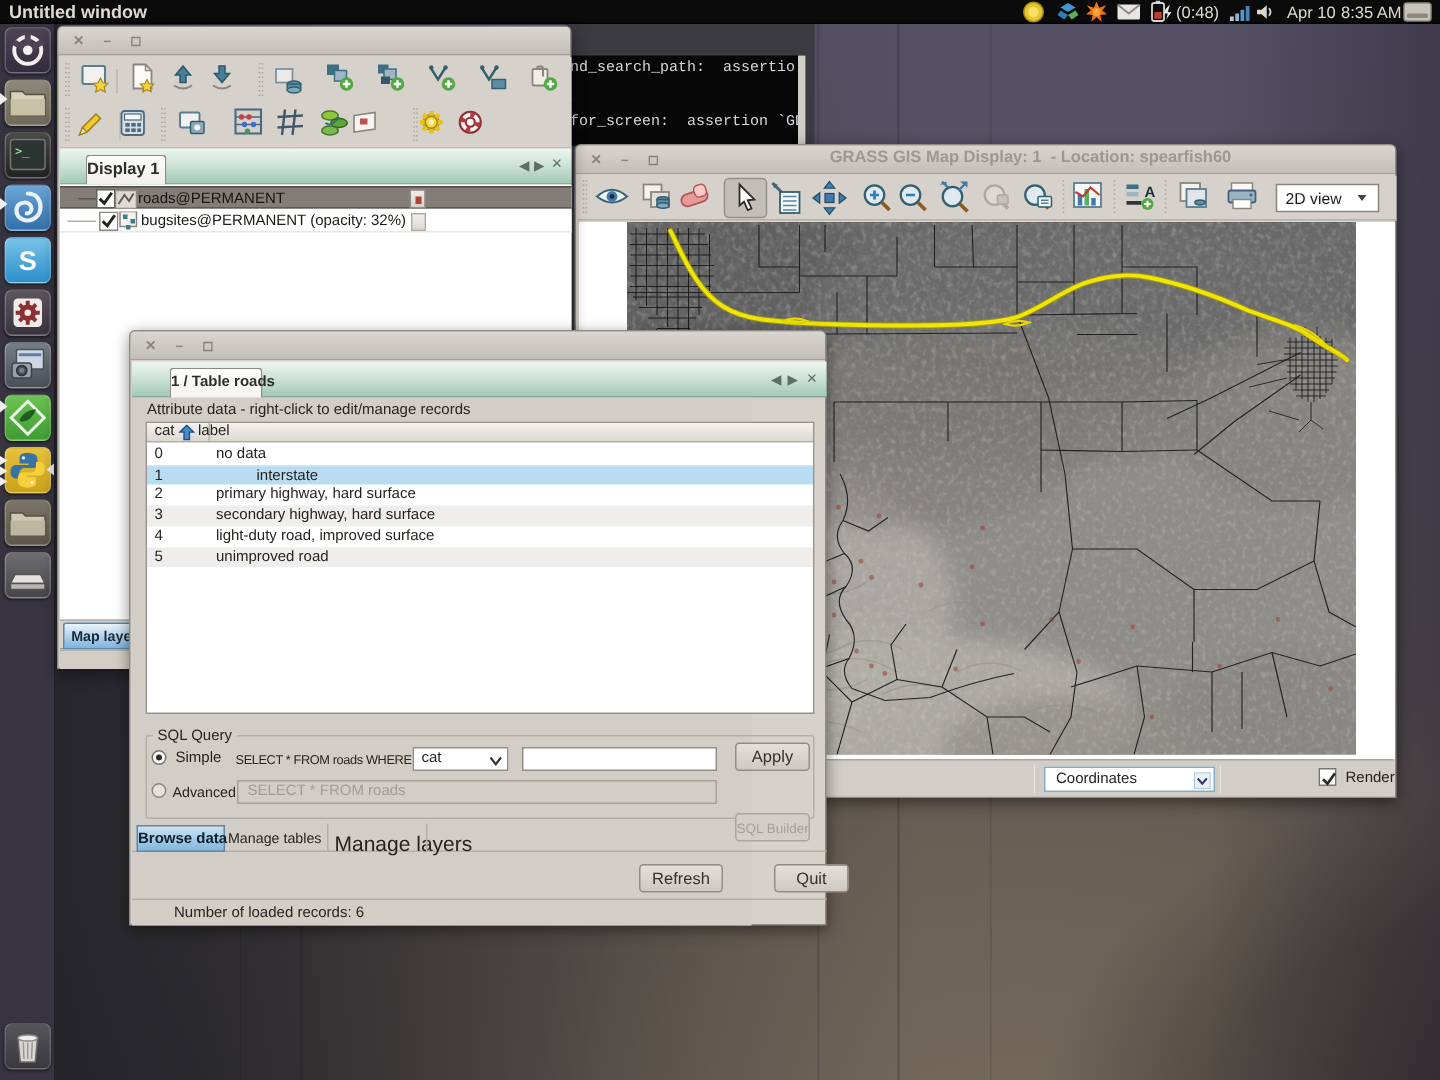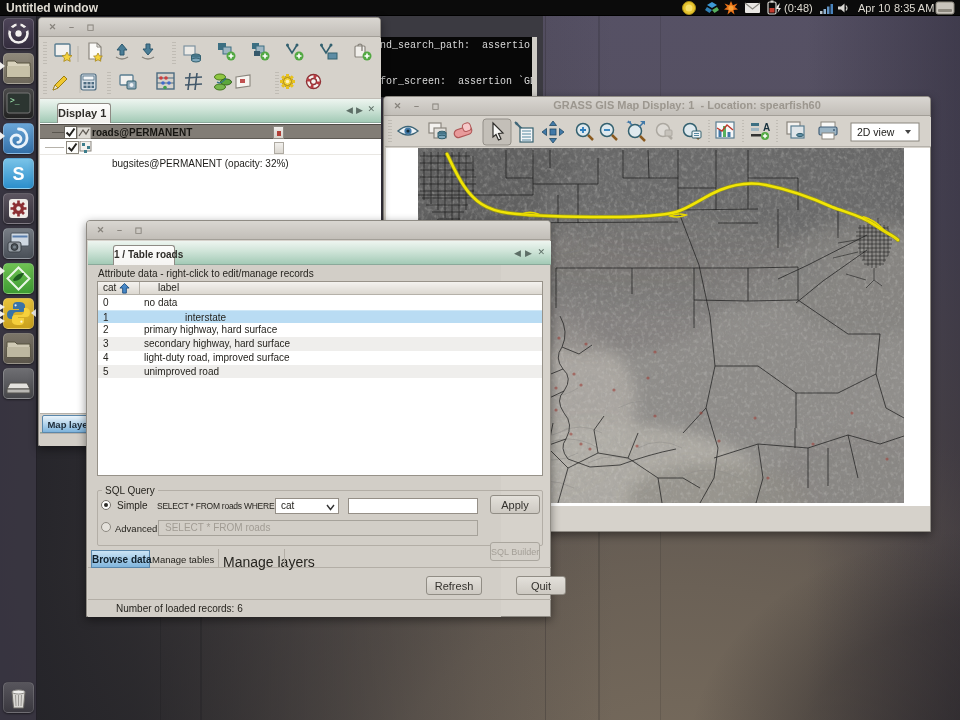--- a/index.html
+++ b/index.html
@@ -546,20 +546,37 @@
           <use href="#inter" stroke="#97971c" stroke-width="4"></use>
           <use href="#inter" stroke="#f2e505" stroke-width="2.6"></use>
 
           <path d="M104,66 q8,-3.5 16,0 q-8,3.5 -16,0 Z" fill="none" stroke="#e8d800" stroke-width="1.5"></path>
           <path d="M252,68 q8,-3.5 16,-1 q-8,3.5 -16,1 Z" fill="none" stroke="#e8d800" stroke-width="1.5"></path>
           <path d="M446,69 Q456,72 464,80 Q468,84 470,86 Q460,80 452,75 Q448,72 446,69 Z" fill="none" stroke="#e8d800" stroke-width="1.4"></path>
           <path d="M470,86 L480,92" stroke="#e8d800" stroke-width="1.4"></path>
         </g>
       </svg>
     </div>
+    <div id="mdstatus" class="abs" style="left:1px;top:409px;right:1px;height:25px;background:#d2cec7;border-top:1px solid #aaa69e;">
+      <div class="abs" style="left:304px;top:3px;width:1px;height:19px;background:#b0aca5;border-right:1px solid #e8e5e0;"></div>
+      <div class="abs" style="left:428px;top:3px;width:1px;height:19px;background:#b0aca5;border-right:1px solid #e8e5e0;"></div>
+      <div class="input" style="left:311px;top:4px;width:114px;height:17px;font-size:10px;color:#222;border:1px solid #85aec6;">
+        <span class="abs" style="left:7px;top:2px;">Coordinates</span>
+        <svg class="abs" style="right:2px;top:3px;" width="11" height="11" viewBox="0 0 11 11">
+            <rect x="0" y="0" width="11" height="11" fill="#e8f0f6" stroke="#9ab8cc"></rect>
+            <path d="M2.5,4 L5.5,7.5 L8.5,4" fill="none" stroke="#336" stroke-width="1.3"></path>
+          </svg>
+      </div>
+      <div class="abs" style="left:494px;top:5px;width:12px;height:12px;background:#fdfdfc;border:1px solid #7a766f;">
+        <svg width="12" height="12" viewBox="0 0 12 12">
+            <path d="M2,5.5 L5,8.5 L10,1.5" fill="none" stroke="#2a2a27" stroke-width="1.8"></path>
+          </svg>
+      </div>
+      <div class="abs" style="left:512px;top:6px;font-size:10px;color:#222;">Render</div>
+    </div>
   </div>
 
   <div class="win" id="lm">
     <div class="titlebar">
       <div class="wbtn" style="left:8px;">✕</div>
       <div class="wbtn" style="left:27px;">–</div>
       <div class="wbtn" style="left:46px;">◻</div>
     </div>
     <div id="lmtoolbar1" class="abs" style="left:1px;top:20px;width:341px;height:31px;background:#d6d2cb;">
       <svg width="341" height="31" viewBox="0 0 341 31">
@@ -754,40 +771,40 @@
       <div class="abs" style="left:0;top:1px;width:341px;height:15px;background:#827d76;border-top:1px solid #4e4a45;border-bottom:1px solid #5e5a54;">
         <div class="abs" style="left:12px;top:7px;width:12px;height:1px;background:#5a564f;"></div>
         <svg class="abs" style="left:24px;top:1px;" width="13" height="13" viewBox="0 0 13 13">
             <rect x="0.5" y="0.5" width="12" height="12" fill="#fdfdfc" stroke="#66625b"></rect>
             <path d="M2.5,6.5 L5.5,9.5 L10.5,2.5" fill="none" stroke="#22211e" stroke-width="2"></path>
           </svg>
         <svg class="abs" style="left:37px;top:2px;" width="14" height="12" viewBox="0 0 14 12">
             <rect x="0" y="0" width="14" height="12" fill="#dddad4" stroke="#8a867e"></rect>
             <path d="M2,9 L6,3 L9,7 L12,2" fill="none" stroke="#5f5b54" stroke-width="1.3"></path>
           </svg>
-        <div class="abs" style="left:52px;top:2px;color:#161511;font-weight:bold;">roads@PERMANENT</div>
+        <div class="abs" style="left:52px;top:2px;color:#161511;">roads@PERMANENT</div>
         <div class="abs" style="left:233px;top:1px;width:11px;height:13px;background:linear-gradient(#efedea,#d4d0c9);border:1px solid #8e8a83;">
           <div class="abs" style="left:3px;top:4px;width:4px;height:5px;background:#b04038;"></div>
         </div>
       </div>
       <div class="abs" style="left:0;top:17px;width:341px;height:15px;background:#fff;border-bottom:1px solid #e9e7e3;">
         <div class="abs" style="left:5px;top:7px;width:19px;height:1px;background:#b6b2aa;"></div>
         <svg class="abs" style="left:26px;top:1px;" width="13" height="13" viewBox="0 0 13 13">
             <rect x="0.5" y="0.5" width="12" height="12" fill="#fdfdfc" stroke="#8d897f"></rect>
             <path d="M2.5,6.5 L5.5,9.5 L10.5,2.5" fill="none" stroke="#22211e" stroke-width="2"></path>
           </svg>
         <svg class="abs" style="left:39px;top:1px;" width="14" height="13" viewBox="0 0 14 13">
             <rect x="1" y="0" width="11" height="10" fill="#f4f2ef" stroke="#8a867e"></rect>
             <g fill="#3c7d8c">
               <rect x="3" y="2" width="3" height="3"></rect>
               <rect x="8" y="5" width="3" height="3"></rect>
               <rect x="5" y="9" width="3" height="3"></rect>
             </g>
           </svg>
-        <div class="abs" style="left:72px;top:2px;white-space:nowrap;margin-top:16px;">bugsites@PERMANENT (opacity: 32%)</div>
+        <div class="abs" style="left:54px;top:2px;white-space:nowrap;">bugsites@PERMANENT (opacity: 32%)</div>
         <div class="abs" style="left:234px;top:2px;width:10px;height:12px;background:linear-gradient(#f2f0ed,#dbd7d0);border:1px solid #aeaaa2;"></div>
       </div>
     </div>
     <div class="greenstrip" style="left:1px;top:395px;width:341px;height:20px;background:#d6d2cb;border-top:1px solid #b5b1aa;">
       <div class="abs" style="left:2px;top:1px;width:60px;height:18px;background:linear-gradient(#eaf4fb,#7db3dc);border:1px solid #5a87ab;border-radius:2px 2px 0 0;font-size:9.5px;white-space:nowrap;font-weight:bold;color:#1d2b38;text-align:center;line-height:17px;">Map layers</div>
     </div>
     <div class="abs" style="left:1px;top:415px;width:341px;height:13px;background:#d2cec7;border-top:1px solid #b5b1aa;"></div>
   </div>
 
   <div class="win" id="am">
@@ -805,29 +822,29 @@
     <div id="amcontent" class="abs" style="left:1px;top:44px;width:413px;height:352px;background:#d2cec7;font-size:10px;color:#26241f;">
       <div class="abs" style="left:10px;top:3px;">Attribute data - right-click to edit/manage records</div>
 
       <div class="abs" style="left:9px;top:16px;width:446px;height:195px;background:#fff;border:1px solid #979289;">
         <div class="abs" style="left:0;top:0;width:444px;height:13px;background:linear-gradient(#f4f2ef,#dcd8d1);border-bottom:1px solid #b5b1a9;">
           <div class="abs" style="left:5px;top:0px;">cat</div>
           <svg class="abs" style="left:21px;top:1px;" width="11" height="11" viewBox="0 0 12 12">
               <path d="M6,0.5 L11,5.5 L8,5.5 L8,11 L4,11 L4,5.5 L1,5.5 Z" fill="#4788c8" stroke="#1e4f80"></path>
             </svg>
           <div class="abs" style="left:41px;top:0;width:1px;height:13px;background:#b5b1a9;"></div>
-          <div class="abs" style="left:60px;top:0px;text-align:center;">label</div>
+          <div class="abs" style="left:34px;top:0px;text-align:center;">label</div>
         </div>
         <div class="abs" style="left:0;top:14px;width:444px;height:13.7px;line-height:13px;">
             <span class="abs" style="left:5px;">0</span>
             <span class="abs" style="left:46px;">no data</span>
           </div>
         <div class="abs" style="left:0;top:27.7px;width:444px;height:13.7px;line-height:13px;background:#b9dcf3;border-top:1px solid #cfe8f7;">
             <span class="abs" style="left:5px;">1</span>
-            <span class="abs" style="left:60px;padding-left:27px;">interstate</span>
+            <span class="abs" style="left:46px;padding-left:27px;">interstate</span>
           </div>
         <div class="abs" style="left:0;top:41.4px;width:444px;height:13.7px;line-height:13px;">
             <span class="abs" style="left:5px;">2</span>
             <span class="abs" style="left:46px;">primary highway, hard surface</span>
           </div>
         <div class="abs" style="left:0;top:55.1px;width:444px;height:13.7px;line-height:13px;background:#efeeec;">
             <span class="abs" style="left:5px;">3</span>
             <span class="abs" style="left:46px;">secondary highway, hard surface</span>
           </div>
         <div class="abs" style="left:0;top:68.8px;width:444px;height:13.7px;line-height:13px;">

